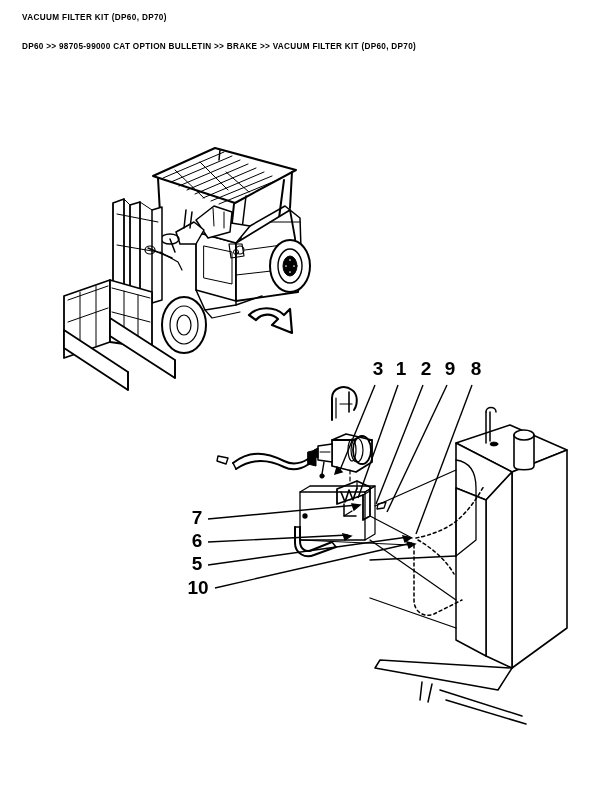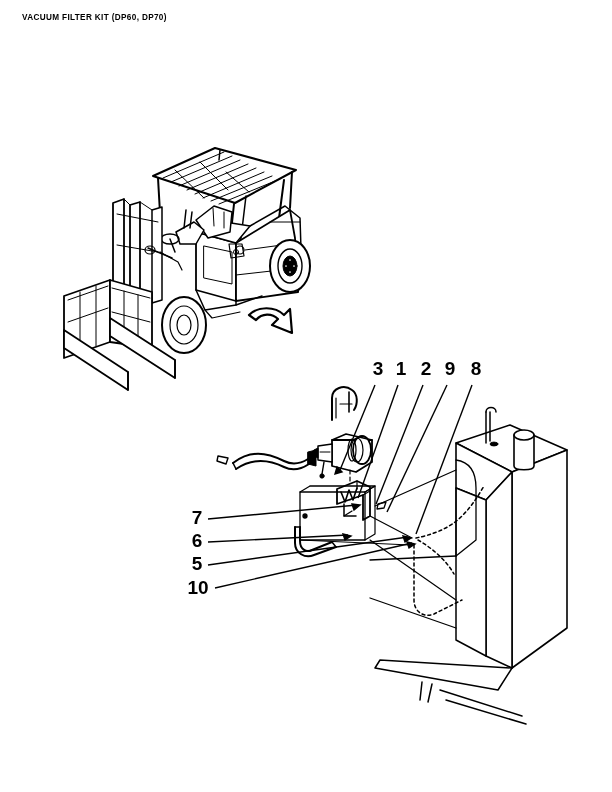--- a/index.html
+++ b/index.html
@@ -54,20 +54,21 @@
     fill: #000000;
   }
 </style>
 </head>
 <body>
 
 <div id="page">
 
   <div class="hdr-title">VACUUM FILTER KIT (DP60, DP70)</div>
 
+  <div class="hdr-crumb">DP60 &gt;&gt; 98705-99000 CAT OPTION BULLETIN &gt;&gt; BRAKE &gt;&gt; VACUUM FILTER KIT (DP60, DP70)</div>
 
   <svg id="artwork" viewBox="0 0 612 792">
 
     <g fill="none" stroke="#000" stroke-width="1.5" stroke-linejoin="round" stroke-linecap="round">
 
       <g>
         <path d="M153 176 L215 148 L296 170 L235 203 Z" fill="#fff" stroke="#000" stroke-width="2"></path>
 
         <path d="M163 178 L224 152" stroke-width="1"></path>
         <path d="M171 182 L232 156" stroke-width="1"></path>

